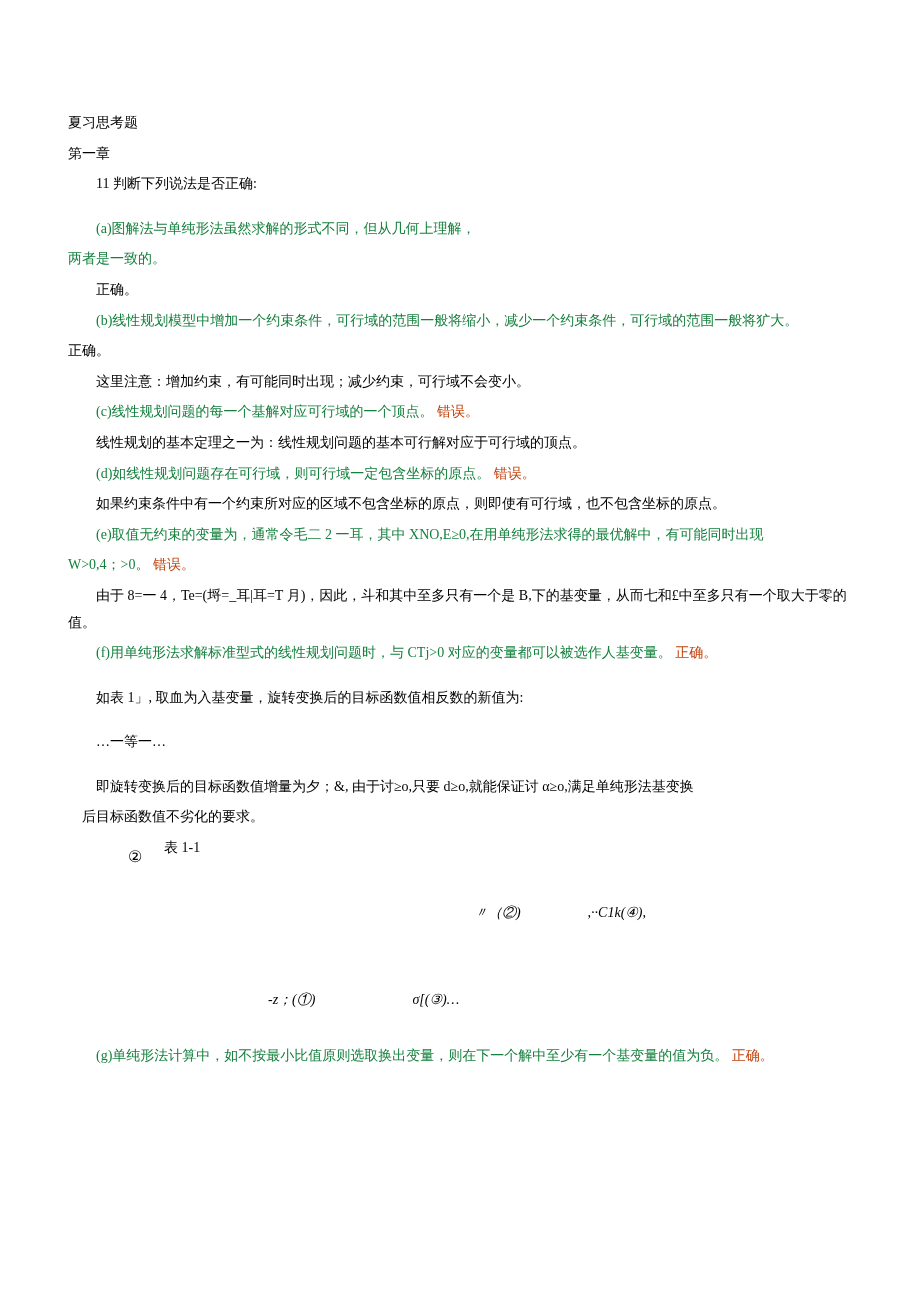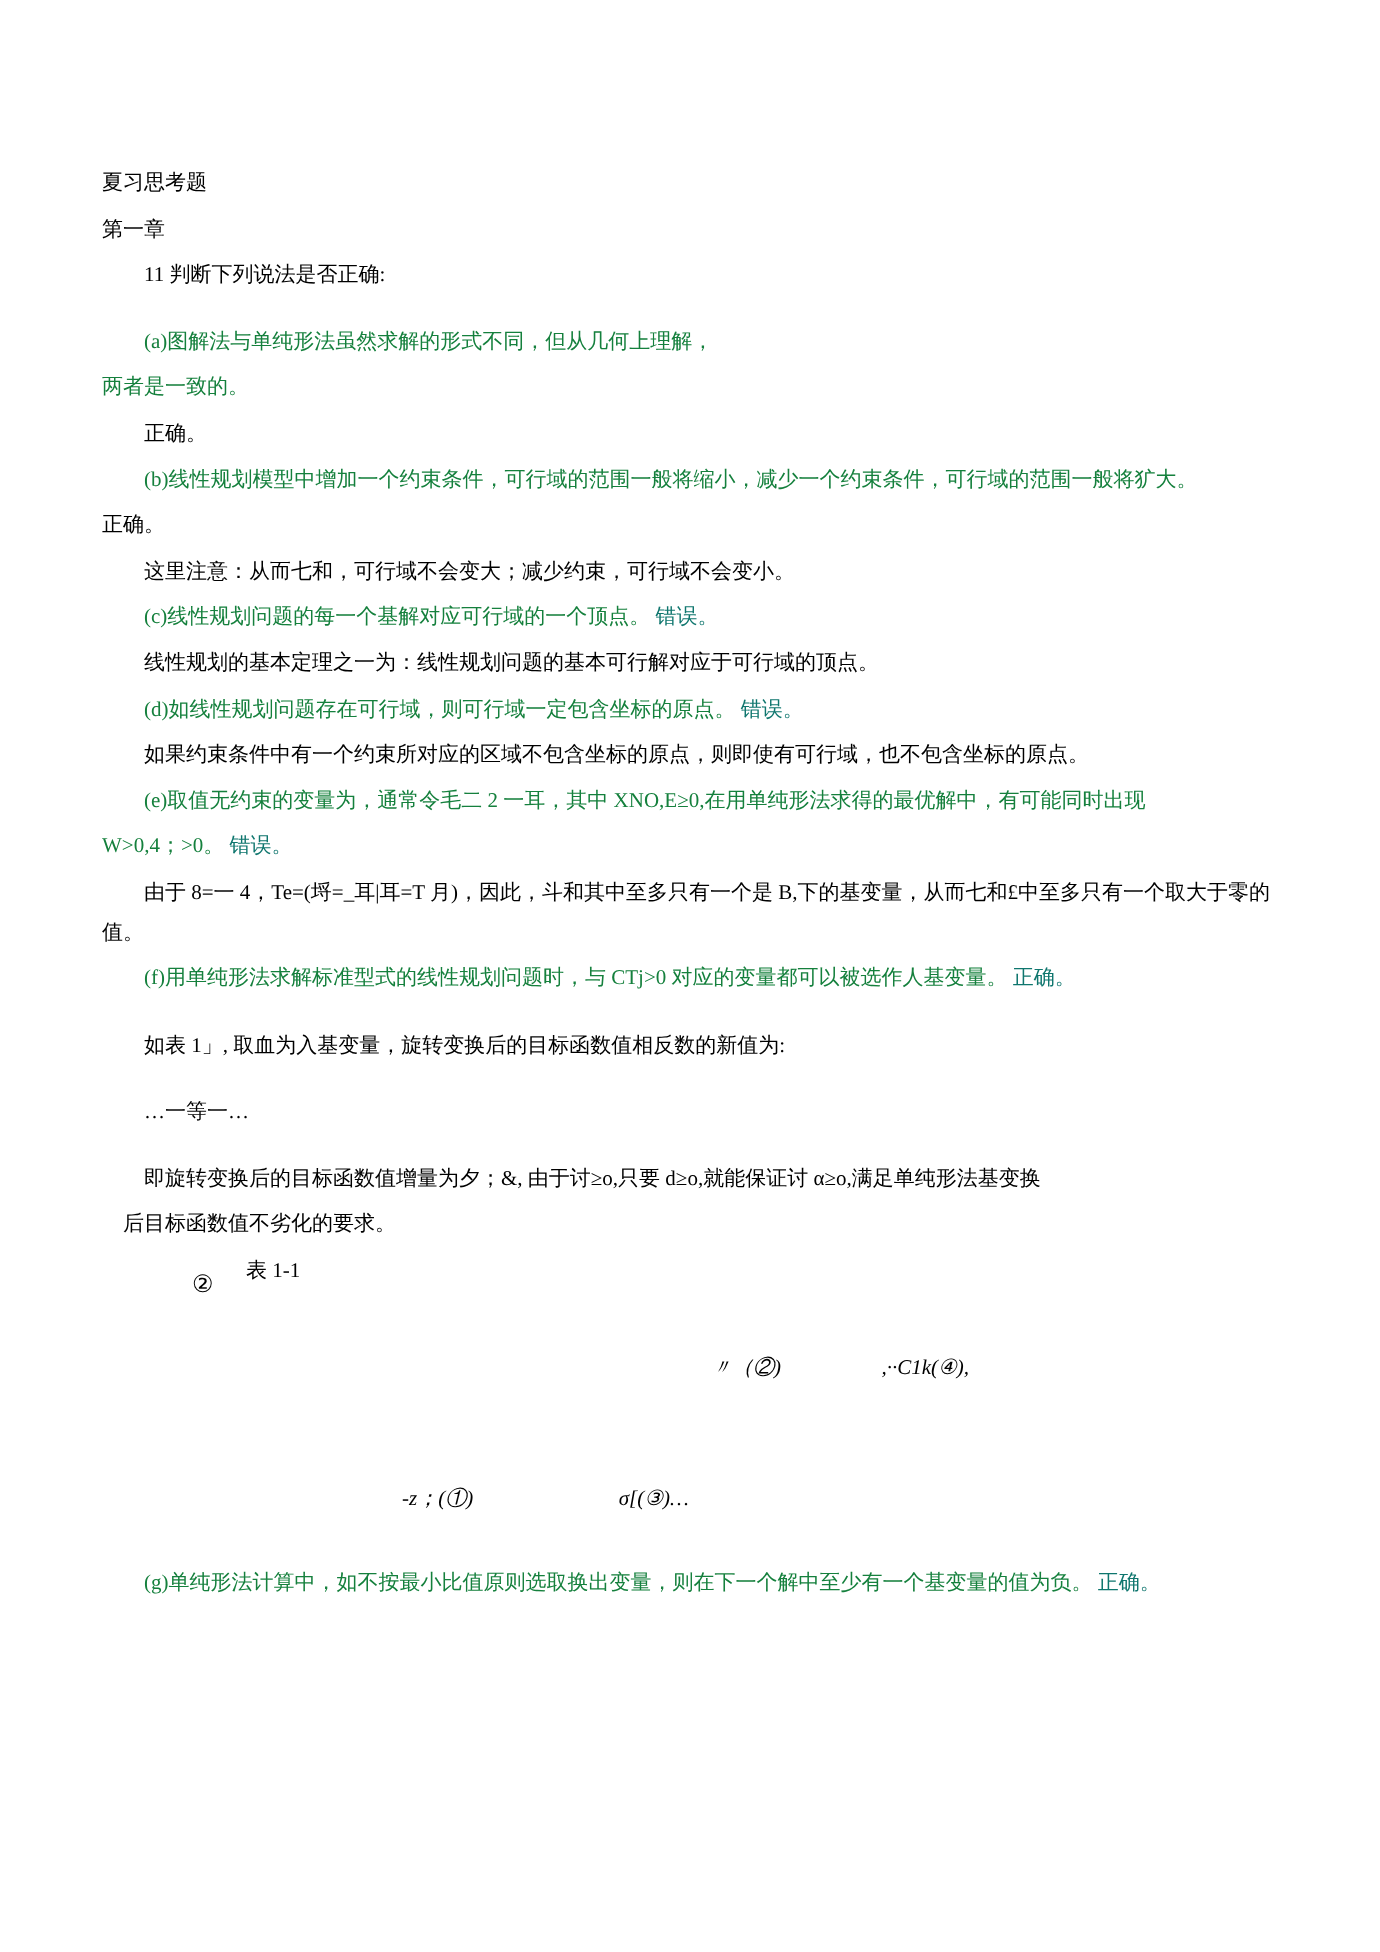--- a/index.html
+++ b/index.html
@@ -6,21 +6,21 @@
   body {
     width: 920px;
     background: #fff;
     font-family: "SimSun", "宋体", serif;
     font-size: 14px;
     line-height: 1.9;
     color: #000;
     padding: 110px 68px 60px 68px;
   }
   .red { color: #15803d; }
-  .black { color: #0f766e; }
+  .black { color: #c2410c; }
   .para { margin-bottom: 4px; }
   .indent { text-indent: 2em; }
   .table-title { margin-left: 96px; margin-top: 0; margin-bottom: 4px; }
   .tbl-wrap { margin-left: 80px; margin-bottom: 20px; }
 
   table.t11 {
     border-collapse: collapse;
     font-family: "Times New Roman", serif;
     font-style: italic;
   }
@@ -57,21 +57,21 @@
 </div>
 <div class="para">
   <span class="red">两者是一致的。</span>
 </div>
 <div class="para indent">正确。</div>
 
 <div class="para indent">
   <span class="red">(b)线性规划模型中增加一个约束条件，可行域的范围一般将缩小，减少一个约束条件，可行域的范围一般将犷大。</span>
 </div>
 <div class="para">正确。</div>
-<div class="para indent">这里注意：从而七和，可行域不会变大；减少约束，可行域不会变小。</div>
+<div class="para indent">这里注意：增加约束，有可能同时出现；减少约束，可行域不会变小。</div>
 
 <div class="para indent">
   <span class="red">(c)线性规划问题的每一个基解对应可行域的一个顶点。</span>
   <span class="black">错误。</span>
 </div>
 <div class="para indent">线性规划的基本定理之一为：线性规划问题的基本可行解对应于可行域的顶点。</div>
 
 <div class="para indent">
   <span class="red">(d)如线性规划问题存在可行域，则可行域一定包含坐标的原点。</span>
   <span class="black">错误。</span>

